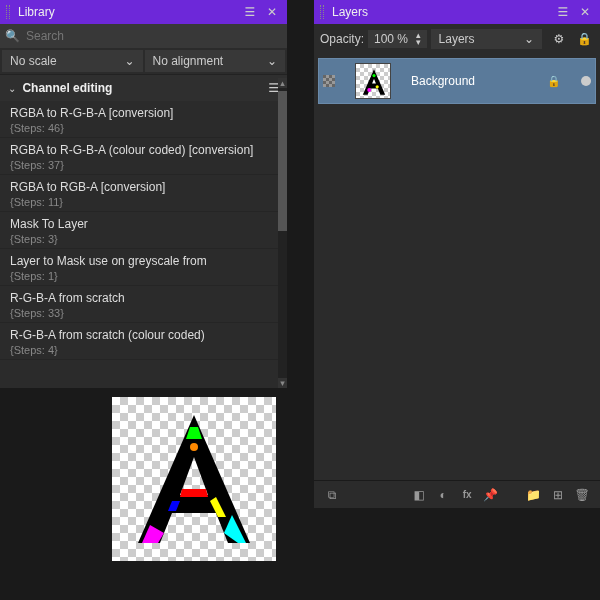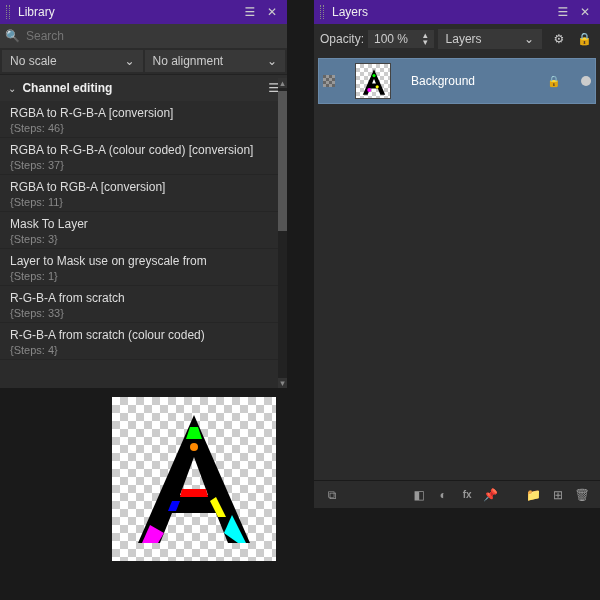--- a/index.html
+++ b/index.html
@@ -1,40 +1,40 @@
 <!DOCTYPE html>
 <html><head>
 <meta charset="utf-8">
 <style>
 *{margin:0;padding:0;box-sizing:border-box;font-family:Arial,sans-serif;font-size:12px;color:#ccc}
 body{background:#1a1a1a;width:600px;height:600px;overflow:hidden;position:relative}
 .panel{position:absolute;background:#2b2b2b}
 .left{left:0;top:0;width:287px;height:388px}
 .right{right:0;top:0;width:287px;height:508px;border-left:1px solid #1a1a1a}
-.tab-bar{height:24px;display:flex;align-items:center;padding:0 6px;background:#4c1d95}
+.tab-bar{height:24px;display:flex;align-items:center;padding:0 6px;background:#6d28d9}
 .grip{width:4px;height:14px;border-left:1px dotted #888;border-right:1px dotted #888;margin-right:8px}
 .tab-title{flex:1;color:#eee}
 .icon-btn{width:18px;height:18px;display:flex;align-items:center;justify-content:center;cursor:pointer;color:#ccc;margin-left:4px}
 .search-row{display:flex;align-items:center;padding:5px;background:#383838;margin-bottom:2px}
 .search-icon{margin-right:6px;color:#aaa}
 .search-input{flex:1;background:transparent;border:none;outline:none;color:#ccc}
 .dropdown-row{display:flex;gap:2px;padding:0 2px 2px}
 .dropdown{flex:1;display:flex;align-items:center;justify-content:space-between;background:#383838;padding:4px 8px;cursor:pointer}
 .section-hdr{display:flex;align-items:center;background:#2f2f2f;padding:6px 8px;border-top:1px solid #222}
 .section-hdr .chev{margin-right:6px;font-size:10px}
 .section-hdr .title{flex:1;font-weight:bold;color:#eee}
 .list{overflow-y:auto;height:292px;position:relative}
 .item{padding:5px 10px 3px;border-bottom:1px solid #252525;cursor:pointer}
 .item .name{color:#ddd;margin-bottom:2px}
 .item .steps{color:#888;font-size:11px}
 .scrollbar{position:absolute;right:0;top:88px;width:9px;height:296px;background:#222}
 .thumb{width:9px;height:140px;background:#555;margin-top:3px}
 .scroll-arrow{position:absolute;right:0;width:9px;height:10px;background:#333;text-align:center;font-size:9px;color:#888;line-height:10px}
 .opacity-row{display:flex;align-items:center;padding:5px 6px;gap:4px;background:#2b2b2b}
-.opacity-val{display:flex;align-items:center;background:#383838;padding:2px 6px;gap:15px}
+.opacity-val{display:flex;align-items:center;background:#383838;padding:2px 6px;gap:8px}
 .blend{flex:1;display:flex;align-items:center;justify-content:space-between;background:#383838;padding:3px 8px;cursor:pointer}
 .layers-list{padding:4px}
 .layer-row{display:flex;align-items:center;background:#5a7a9a;border:1px solid #6a8aaa;padding:4px;gap:20px;cursor:pointer}
 .checker-tiny{width:12px;height:12px;background:repeating-conic-gradient(#999 0 25%,#666 0 50%) 0 0/6px 6px}
 .layer-thumb{width:36px;height:36px;background:repeating-conic-gradient(#ccc 0 25%,#fff 0 50%) 0 0/8px 8px;border:1px solid #444;position:relative}
 .layer-thumb svg{position:absolute;left:2px;top:2px}
 .layer-name{flex:1;color:#fff}
 .lock{color:#aaa;font-size:11px}
 .dot{width:10px;height:10px;border-radius:50%;background:#ccc}
 .bottom-bar{position:absolute;bottom:0;left:0;right:0;height:28px;display:flex;align-items:center;padding:0 6px;background:#2b2b2b;border-top:1px solid #1a1a1a}

